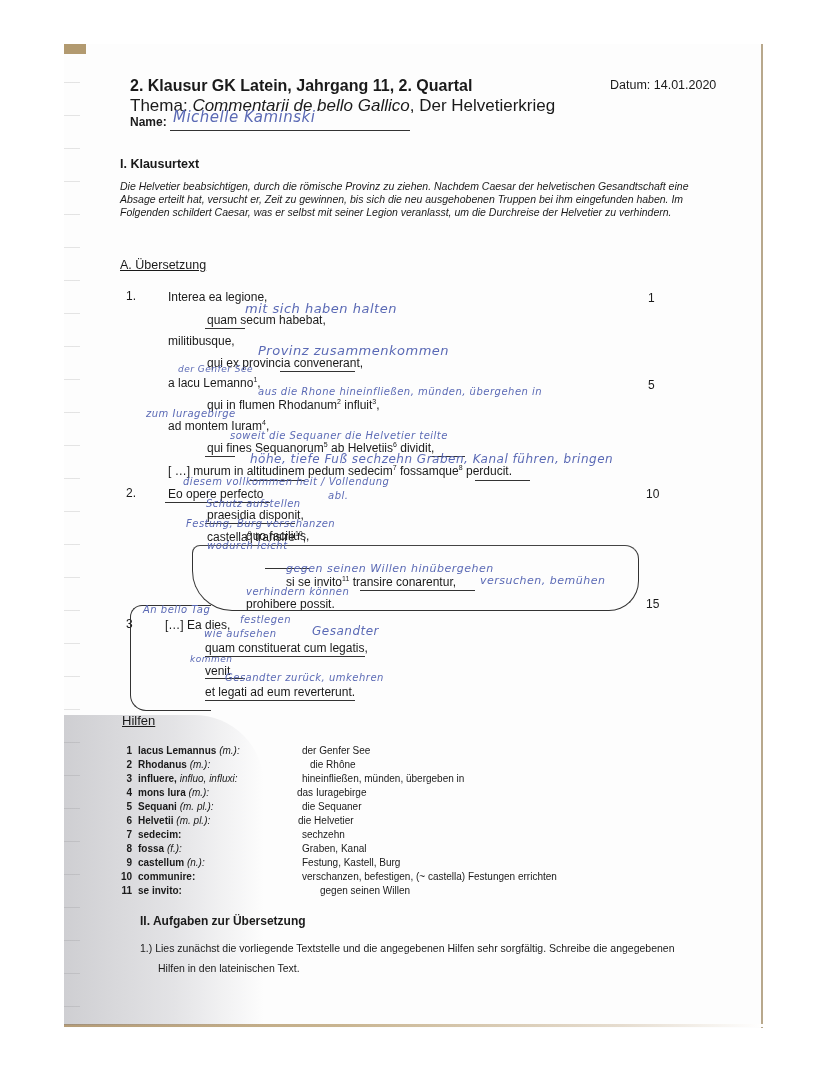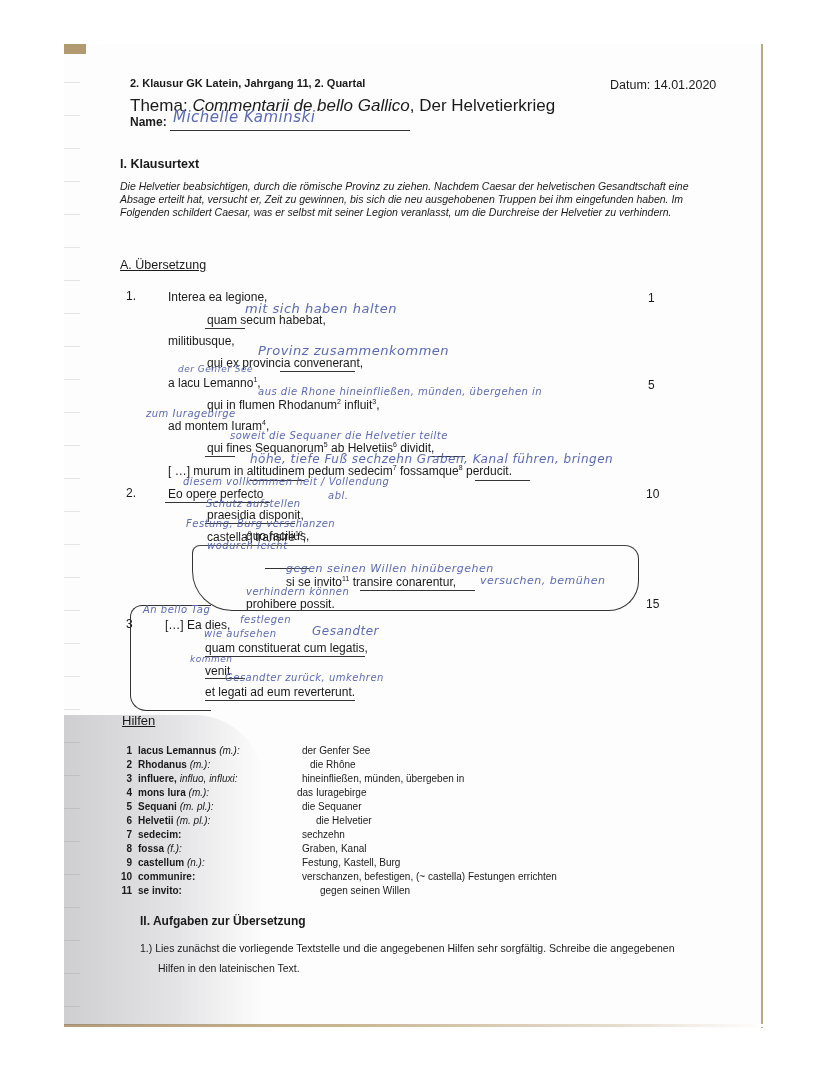--- a/index.html
+++ b/index.html
@@ -10,21 +10,21 @@
   .page-bottom-edge { position:absolute; left:64px; top:1024px; width:700px; height:3px;
          background:linear-gradient(90deg,#b59c76,#c9b591 40%,#e6ddd0 80%,#fff); }
   .corner-tape { position:absolute; left:64px; top:44px; width:22px; height:10px; background:#b29a70; }
   .margin-ticks { position:absolute; left:64px; top:60px; width:16px; height:960px;
          background:repeating-linear-gradient(180deg, transparent 0 22px, #d9d9d9 22px 23px, transparent 23px 33px); opacity:.7; }
   .shadow { position:absolute; left:64px; top:715px; width:200px; height:310px;
          background:linear-gradient(90deg, rgba(120,120,130,.35), rgba(150,150,160,.25) 55%, rgba(200,200,205,.0));
          border-top-right-radius:70px; }
   .abs { position:absolute; white-space:nowrap; }
   .i { font-style:italic; }
-  .title { left:130px; top:77px; font-size:11px; font-weight:bold; }
+  .title { left:130px; top:77px; font-size:16px; font-weight:bold; }
   .date { left:610px; top:78px; font-size:12.5px; }
   .thema { left:130px; top:96px; font-size:17px; }
   .name-label { left:130px; top:115px; font-size:12px; font-weight:bold; }
   .name-line { position:absolute; left:170px; top:130px; width:240px; height:1px; background:#333; }
   .hand { font-family:"DejaVu Sans", sans-serif; color:#5b6ab5; font-style:italic; font-size:13px; letter-spacing:.5px; }
   .hand-name { left:173px; top:108px; font-size:15px; }
   .section1 { left:120px; top:157px; font-size:12.5px; font-weight:bold; }
   .intro { position:absolute; left:120px; top:180px; width:600px; font-size:10.5px; font-style:italic; line-height:13px; }
   .subsec { left:120px; top:258px; font-size:12.5px; text-decoration:underline; }
   .lat { font-size:12px; }
@@ -155,21 +155,21 @@
       <span class="gl-def" style="margin-left:13px">das Iuragebirge</span>
     </div>
   <div class="gl-row" style="top:801px">
       <span class="gl-n">5</span>
       <span class="gl-term"><span>Sequani</span><span class="i" style="font-weight:normal"> (m. pl.):</span></span>
       <span class="gl-def" style="margin-left:18px">die Sequaner</span>
     </div>
   <div class="gl-row" style="top:815px">
       <span class="gl-n">6</span>
       <span class="gl-term"><span>Helvetii</span><span class="i" style="font-weight:normal"> (m. pl.):</span></span>
-      <span class="gl-def" style="margin-left:32px">die Helvetier</span>
+      <span class="gl-def" style="margin-left:14px">die Helvetier</span>
     </div>
   <div class="gl-row" style="top:829px">
       <span class="gl-n">7</span>
       <span class="gl-term"><span>sedecim:</span><span class="i" style="font-weight:normal"></span></span>
       <span class="gl-def" style="margin-left:18px">sechzehn</span>
     </div>
   <div class="gl-row" style="top:843px">
       <span class="gl-n">8</span>
       <span class="gl-term"><span>fossa</span><span class="i" style="font-weight:normal"> (f.):</span></span>
       <span class="gl-def" style="margin-left:18px">Graben, Kanal</span>

